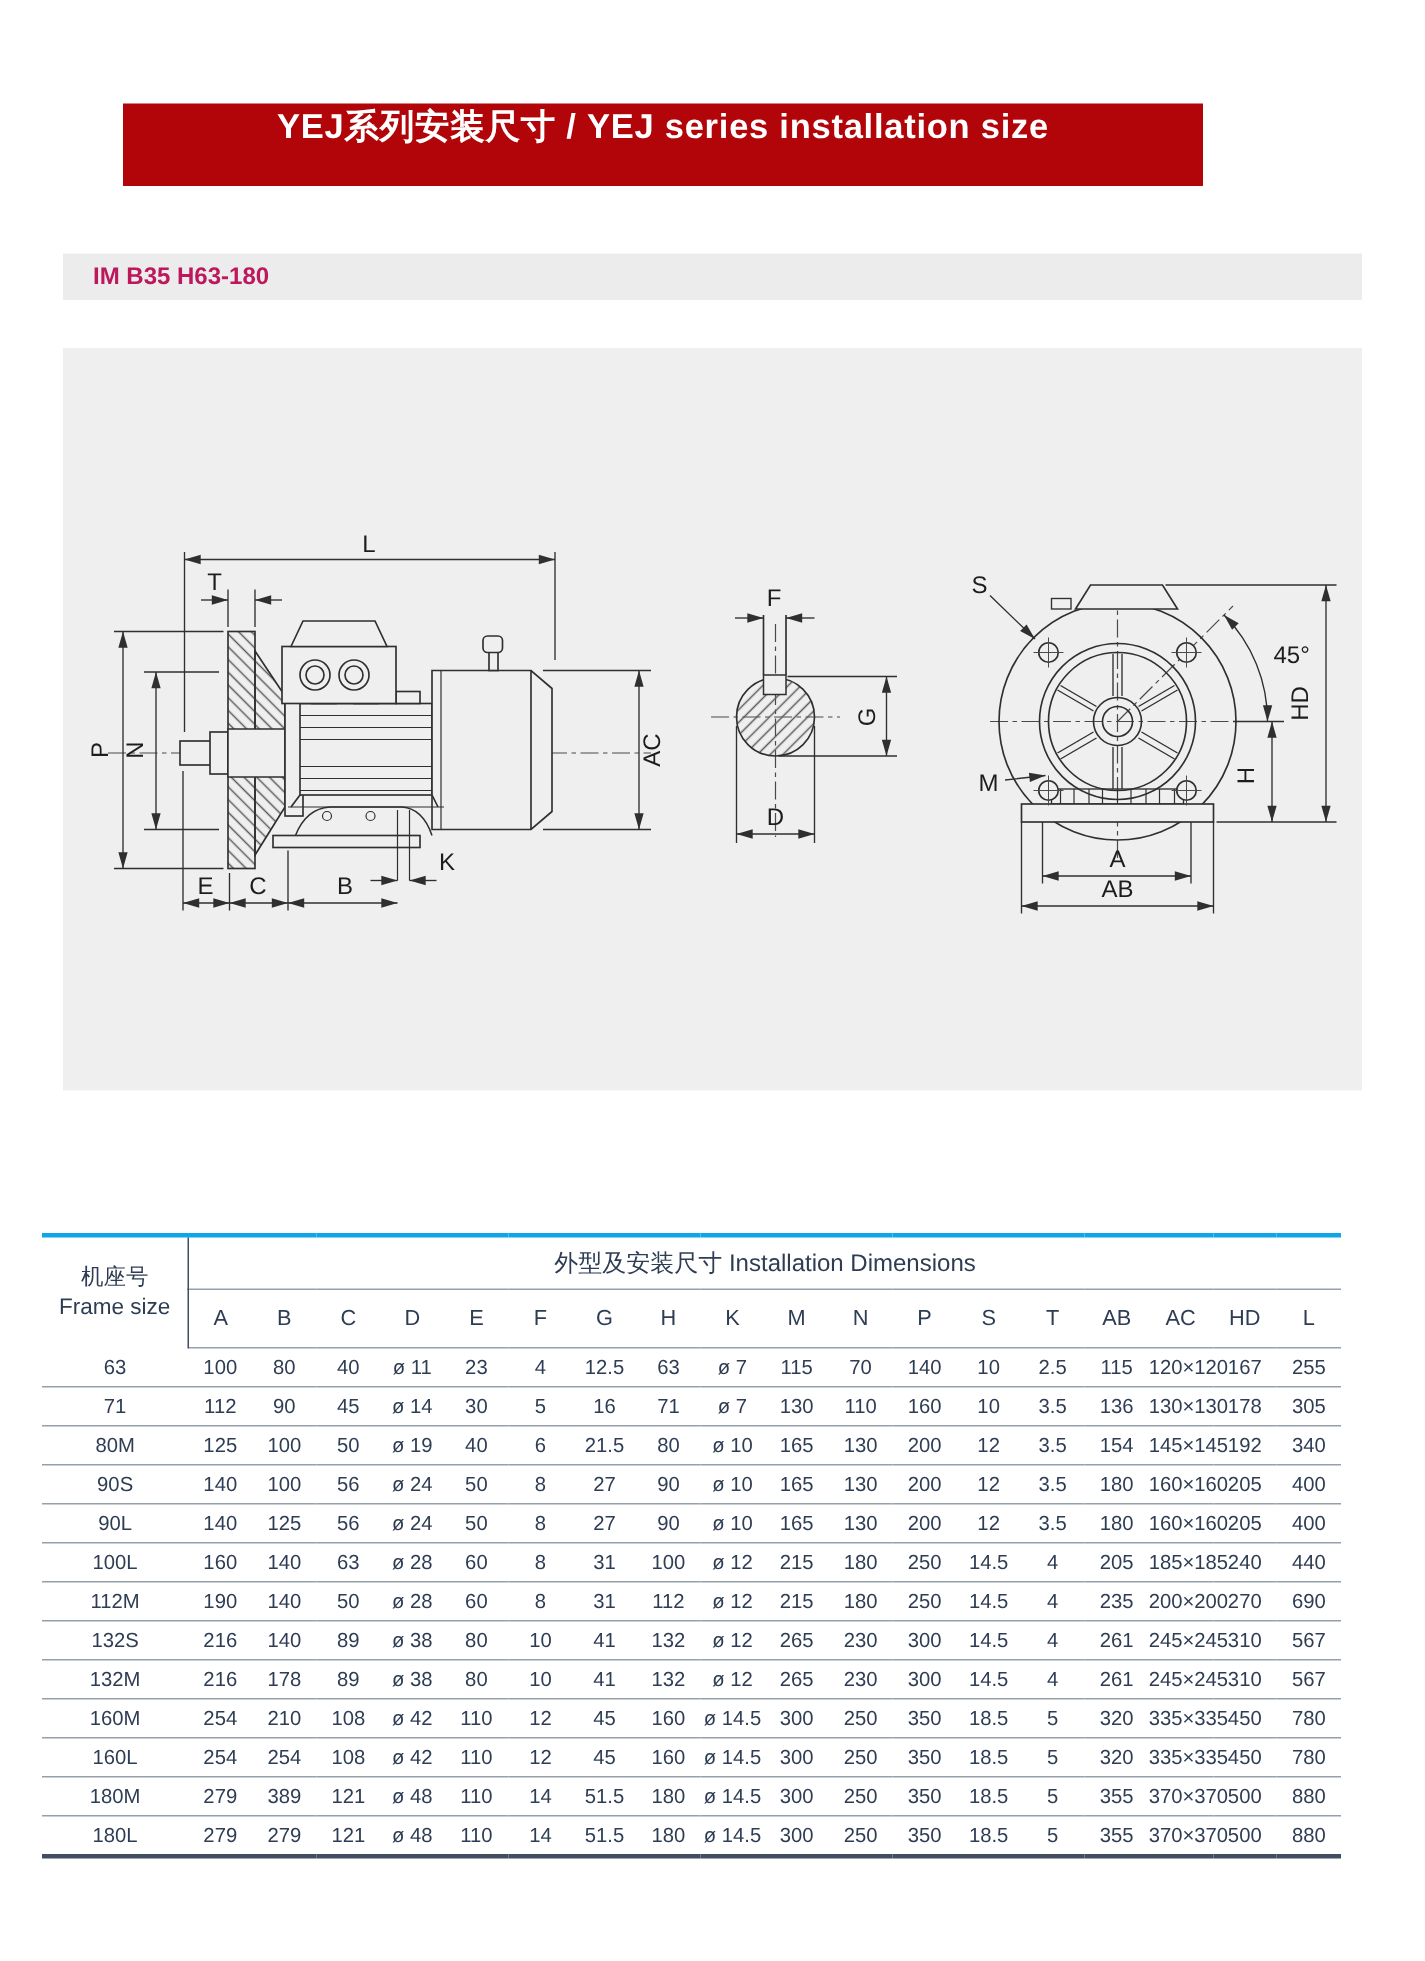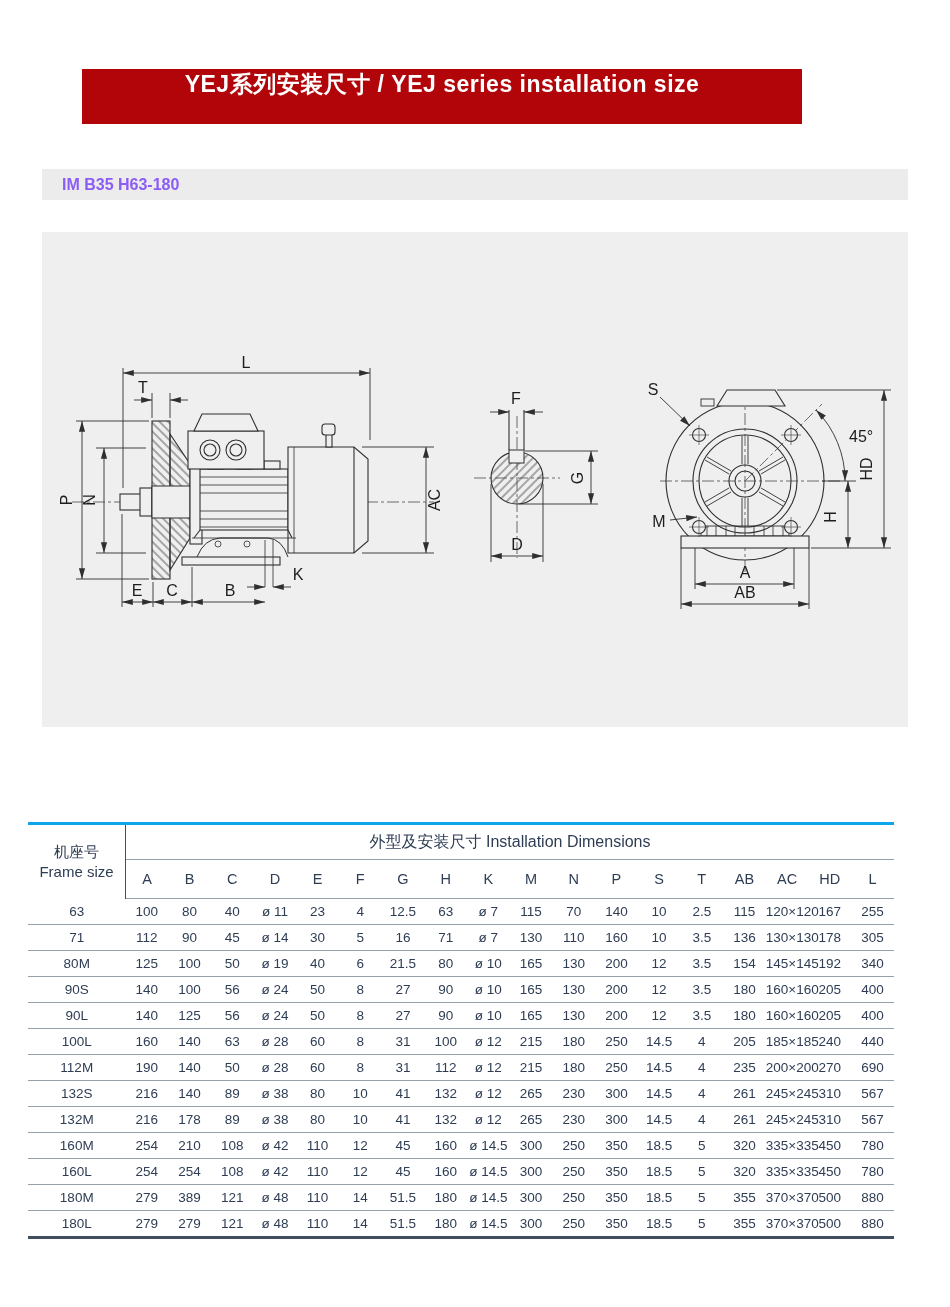--- a/index.html
+++ b/index.html
@@ -2,21 +2,21 @@
 <html><head>
 <meta charset="utf-8">
 <style>
   html,body{margin:0;padding:0;background:#ffffff;}
   .page{position:relative;width:950px;height:1307px;background:#ffffff;overflow:hidden;
         font-family:"Liberation Sans",sans-serif;}
   .banner{position:absolute;left:42px;top:69px;width:720px;height:55px;background:#b10509;
           color:#ffffff;display:flex;justify-content:center;
           font-size:23px;font-weight:bold;letter-spacing:0.5px;margin-left:40px;}
   .subbar{position:absolute;left:42px;top:169px;width:866px;height:31px;background:#ececec;
-          color:#8b5cf6;font-weight:bold;font-size:16px;display:flex;align-items:center;
+          color:#be185d;font-weight:bold;font-size:16px;display:flex;align-items:center;
           padding-left:20px;box-sizing:border-box;}
   .panel{position:absolute;left:42px;top:232px;width:866px;height:495px;background:#efefef;}
   .panel svg{display:block;}
   svg text{font-family:"Liberation Sans",sans-serif;font-size:16px;fill:#1d1d1d;}
   .dims-table{position:absolute;left:28px;top:822px;width:866px;border-collapse:collapse;
           table-layout:fixed;color:#2e3d54;border-top:3px solid #0ea5e9;border-bottom:3px solid #414e60;}
   .dims-table th,.dims-table td{padding:0;text-align:center;vertical-align:middle;font-weight:normal;}
   .frame-col{width:97px;border-right:1.5px solid #414e60;font-size:15px;line-height:1.35;}
   .group-col{border-bottom:1.5px solid #95a0aa;font-size:16px;height:34px;}
   .row-letters th{height:38px;font-size:14.5px;border-bottom:1.5px solid #95a0aa;}

